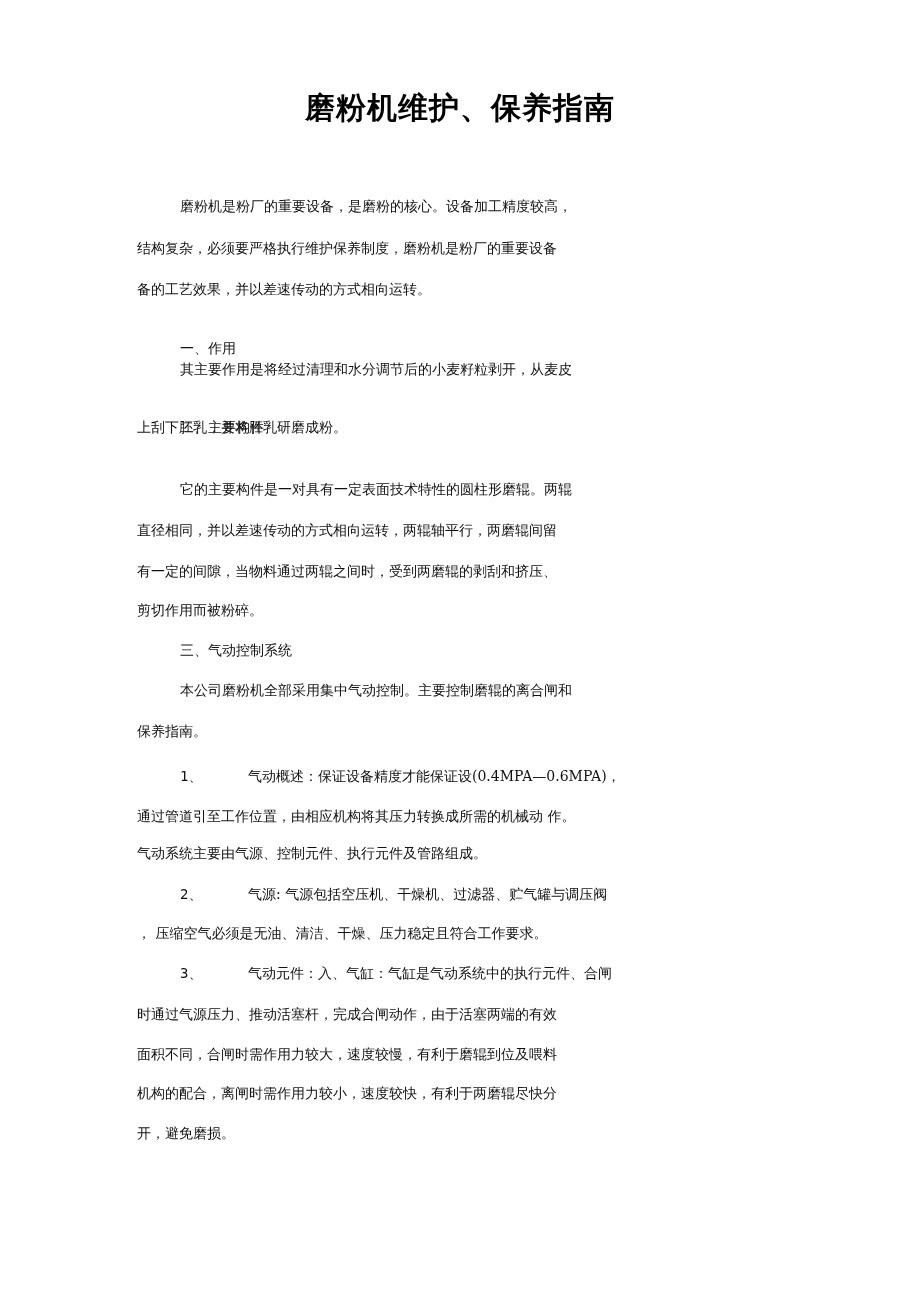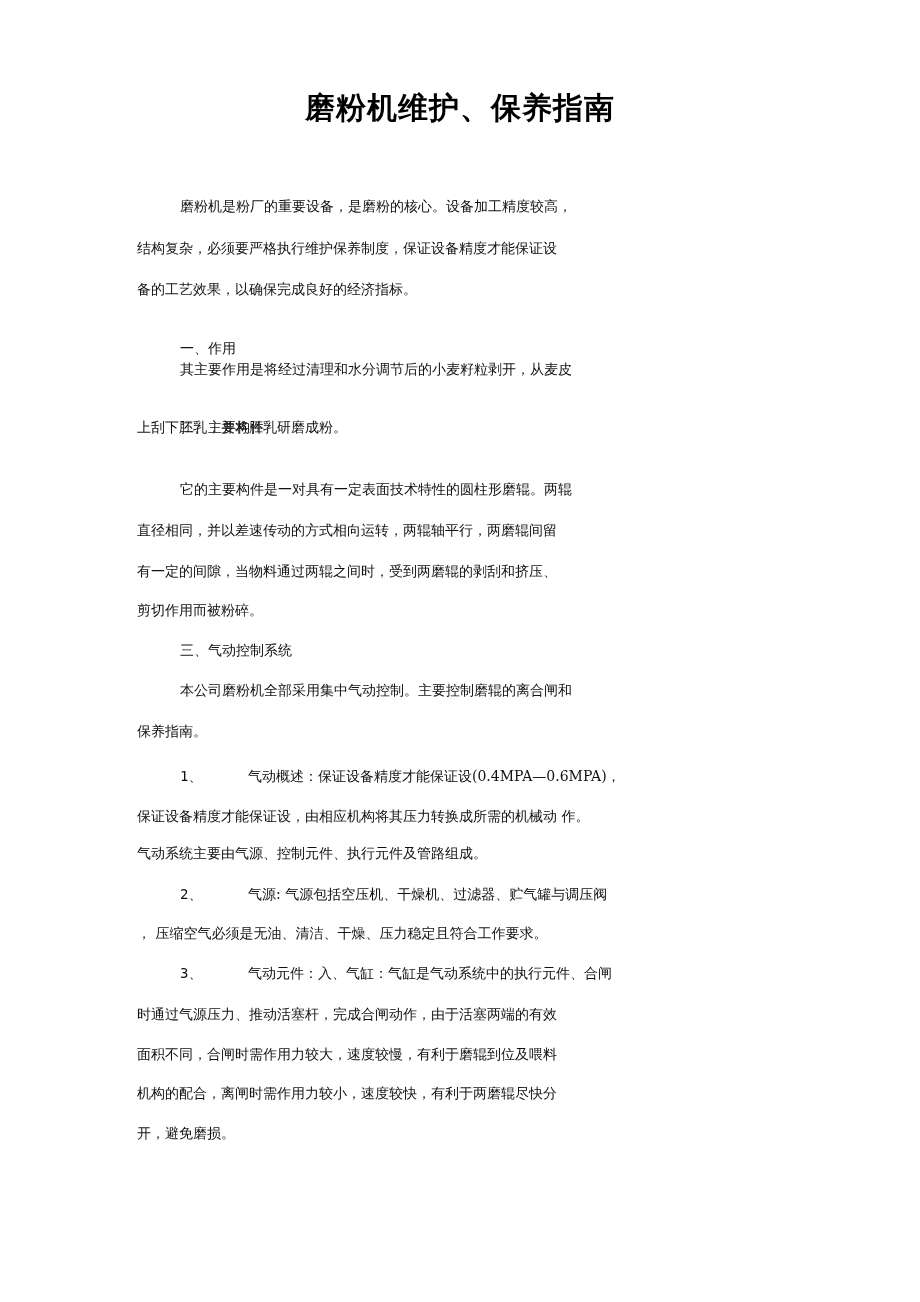--- a/index.html
+++ b/index.html
@@ -14,41 +14,41 @@
   .indent { left: 180px; }
   .num { display: inline-block; width: 68px; font-family: "DejaVu Sans Mono", "Liberation Mono", monospace; }
 </style>
 </head>
 <body>
 
 <div class="page">
   <div class="title">磨粉机维护、保养指南</div>
 
   <div class="line indent" style="top:194px">磨粉机是粉厂的重要设备，是磨粉的核心。设备加工精度较高，</div>
-  <div class="line" style="top:236px">结构复杂，必须要严格执行维护保养制度，保证设备精度才能保证设</div>
-  <div class="line" style="top:277px">备的工艺效果，以确保完成良好的经济指标。</div>
+  <div class="line" style="top:236px">结构复杂，必须要严格执行维护保养制度，磨粉机是粉厂的重要设备</div>
+  <div class="line" style="top:277px">备的工艺效果，并以差速传动的方式相向运转。</div>
 
   <div class="line indent" style="top:336px">一、作用</div>
   <div class="line indent" style="top:357px">其主要作用是将经过清理和水分调节后的小麦籽粒剥开，从麦皮</div>
   <div class="line" style="top:415px">上刮下胚乳，并将胚乳研磨成粉。</div>
 
   <div class="line indent" style="top:415px">二、主要构件</div>
   <div class="line indent" style="top:477px">它的主要构件是一对具有一定表面技术特性的圆柱形磨辊。两辊</div>
   <div class="line" style="top:518px">直径相同，并以差速传动的方式相向运转，两辊轴平行，两磨辊间留</div>
   <div class="line" style="top:559px">有一定的间隙，当物料通过两辊之间时，受到两磨辊的剥刮和挤压、</div>
   <div class="line" style="top:598px">剪切作用而被粉碎。</div>
 
   <div class="line indent" style="top:638px">三、气动控制系统</div>
   <div class="line indent" style="top:678px">本公司磨粉机全部采用集中气动控制。主要控制磨辊的离合闸和</div>
   <div class="line" style="top:719px">保养指南。</div>
 
   <div class="line indent" style="top:764px">
     <span class="num">1、</span><span>气动概述：保证设备精度才能保证设(0.4MPA—0.6MPA)，</span>
   </div>
-  <div class="line" style="top:804px">保证设备精度才能保证设，由相应机构将其压力转换成所需的机械动 作。</div>
+  <div class="line" style="top:804px">通过管道引至工作位置，由相应机构将其压力转换成所需的机械动 作。</div>
   <div class="line" style="top:841px">气动系统主要由气源、控制元件、执行元件及管路组成。</div>
 
   <div class="line indent" style="top:882px">
     <span class="num">2、</span><span>气源: 气源包括空压机、干燥机、过滤器、贮气罐与调压阀</span>
   </div>
   <div class="line" style="top:921px">，  压缩空气必须是无油、清洁、干燥、压力稳定且符合工作要求。</div>
 
   <div class="line indent" style="top:961px">
     <span class="num">3、</span><span>气动元件：入、气缸：气缸是气动系统中的执行元件、合闸</span>
   </div>

